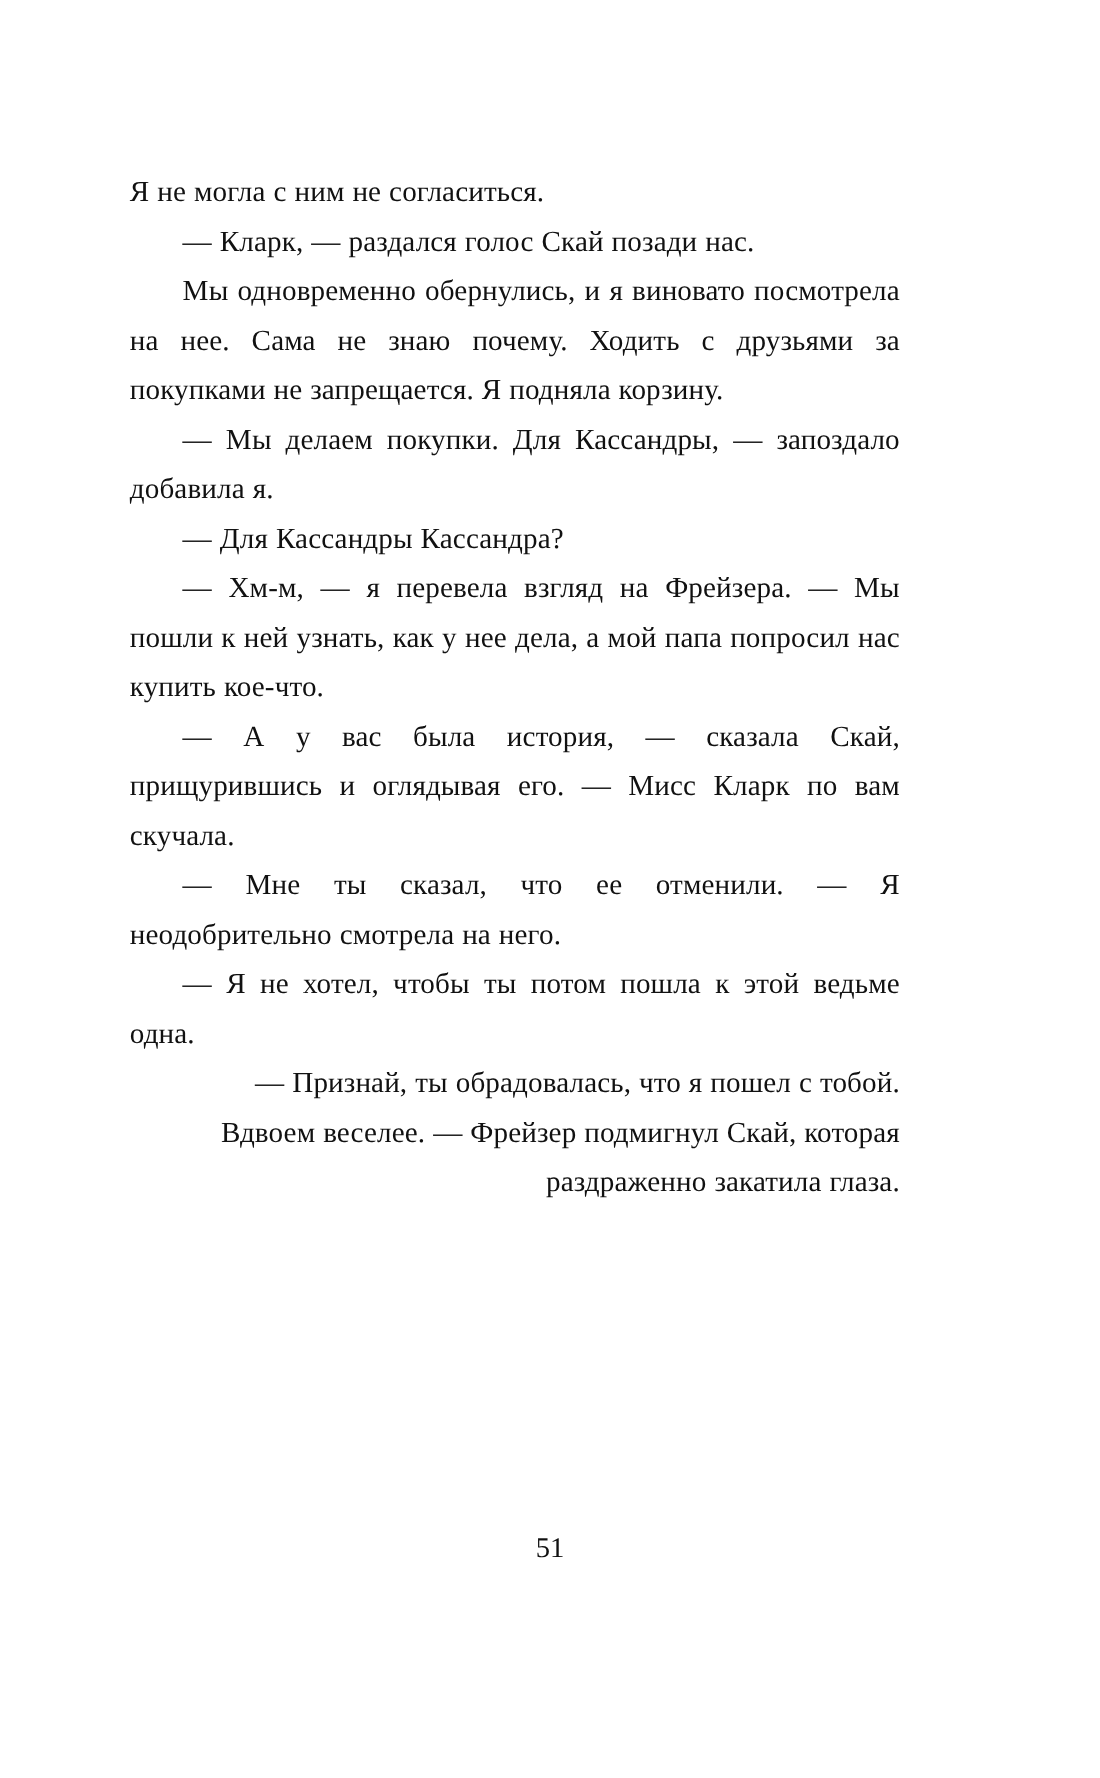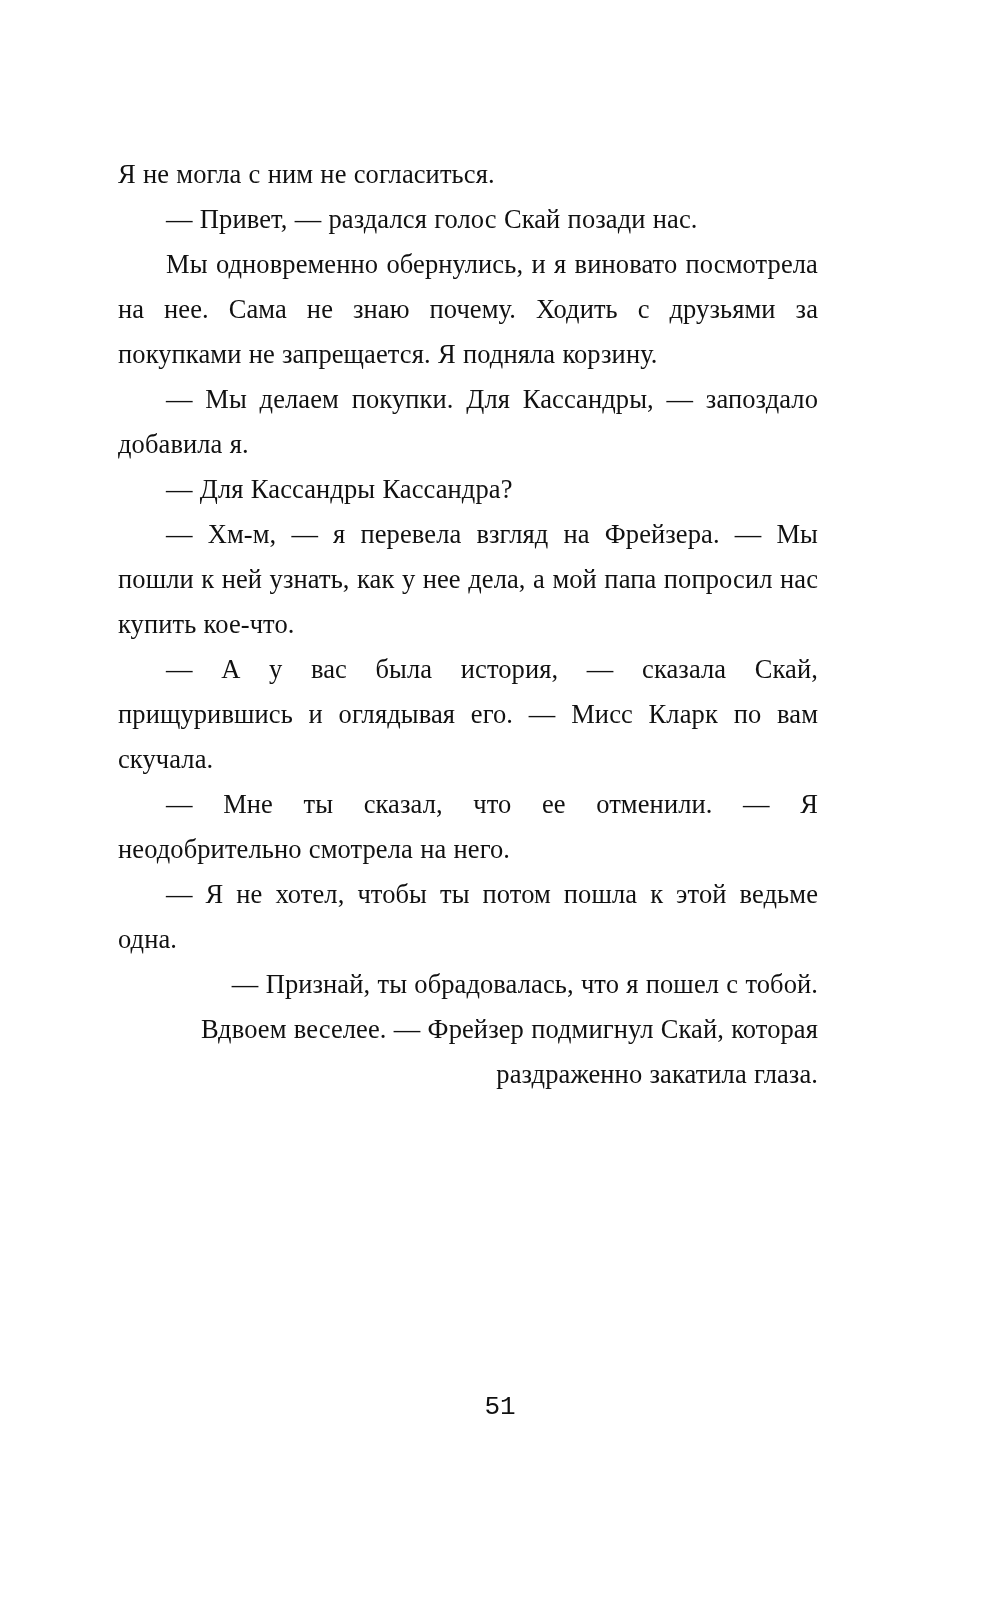--- a/index.html
+++ b/index.html
@@ -48,31 +48,30 @@
   }
   .folio {
     position: absolute;
     left: 0;
     top: 1392px;
     width: 1000px;
     text-align: center;
     font-size: 26px;
     line-height: 30px;
     color: #111111;
-    font-family: Liberation Mono, monospace;
   }
 </style>
 </head>
 <body>
 
 <div class="page">
 
   <div class="text-block">
     <p class="para no-indent">Я не могла с ним не согласиться.</p>
-    <p class="para">— Привет, — раздался голос Скай позади нас.</p>
+    <p class="para">— Кларк, — раздался голос Скай позади нас.</p>
     <p class="para">Мы одновременно обернулись, и я виновато посмотрела на нее. Сама не знаю почему. Ходить с друзьями за покупками не запрещается. Я подняла корзину.</p>
     <p class="para">— Мы делаем покупки. Для Кассандры, — запоздало добавила я.</p>
     <p class="para">— Для Кассандры Кассандра?</p>
     <p class="para">— Хм-м, — я перевела взгляд на Фрейзера. — Мы пошли к ней узнать, как у нее дела, а мой папа попросил нас купить кое-что.</p>
     <p class="para">— А у вас была история, — сказала Скай, прищурившись и оглядывая его. — Мисс Кларк по вам скучала.</p>
     <p class="para">— Мне ты сказал, что ее отменили. — Я неодобрительно смотрела на него.</p>
     <p class="para">— Я не хотел, чтобы ты потом пошла к этой ведьме одна.</p>
     <p class="para">— Признай, ты обрадовалась, что я пошел с тобой. Вдвоем веселее. — Фрейзер подмигнул Скай, которая раздраженно закатила глаза.</p>
   </div>
 

